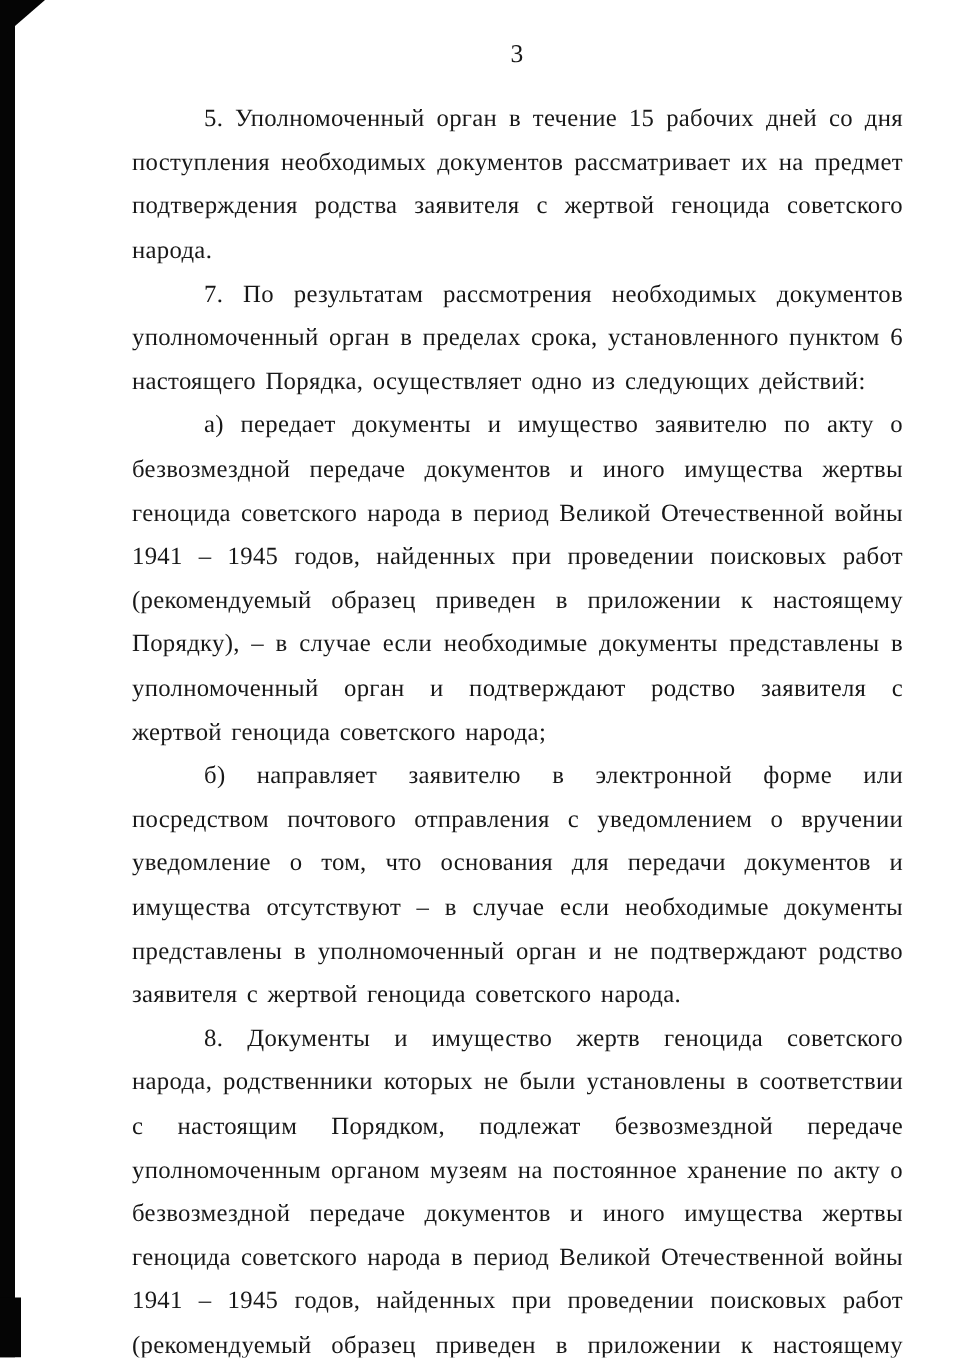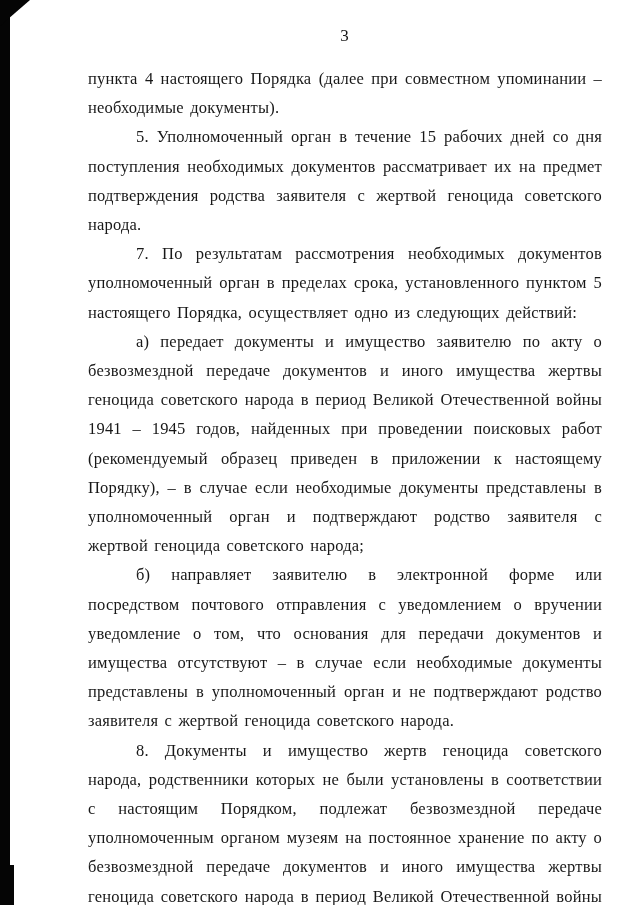--- a/index.html
+++ b/index.html
@@ -69,20 +69,19 @@
 </head>
 <body>
 
 <div class="scan-edge-left"></div>
 <div class="scan-corner-top"></div>
 <div class="scan-edge-bottom"></div>
 
 <div class="page">
   <div class="page-number">3</div>
   <div class="content">
-      <p class="">пункта 4 настоящего Порядка (далее при совместном упоминании – необходимые документы).</p>
       <p class="indent">5. Уполномоченный орган в течение 15 рабочих дней со дня поступления необходимых документов рассматривает их на предмет подтверждения родства заявителя с жертвой геноцида советского народа.</p>
-      <p class="indent">7. По результатам рассмотрения необходимых документов уполномоченный орган в пределах срока, установленного пунктом 5 настоящего Порядка, осуществляет одно из следующих действий:</p>
+      <p class="indent">7. По результатам рассмотрения необходимых документов уполномоченный орган в пределах срока, установленного пунктом 6 настоящего Порядка, осуществляет одно из следующих действий:</p>
       <p class="indent">а) передает документы и имущество заявителю по акту о безвозмездной передаче документов и иного имущества жертвы геноцида советского народа в период Великой Отечественной войны 1941 – 1945 годов, найденных при проведении поисковых работ (рекомендуемый образец приведен в приложении к настоящему Порядку), – в случае если необходимые документы представлены в уполномоченный орган и подтверждают родство заявителя с жертвой геноцида советского народа;</p>
       <p class="indent">б) направляет заявителю в электронной форме или посредством почтового отправления с уведомлением о вручении уведомление о том, что основания для передачи документов и имущества отсутствуют – в случае если необходимые документы представлены в уполномоченный орган и не подтверждают родство заявителя с жертвой геноцида советского народа.</p>
       <p class="indent">8. Документы и имущество жертв геноцида советского народа, родственники которых не были установлены в соответствии с настоящим Порядком, подлежат безвозмездной передаче уполномоченным органом музеям на постоянное хранение по акту о безвозмездной передаче документов и иного имущества жертвы геноцида советского народа в период Великой Отечественной войны 1941 – 1945 годов, найденных при проведении поисковых работ (рекомендуемый образец приведен в приложении к настоящему Порядку).</p>
     </div>
 </div>
 
 </body></html>

